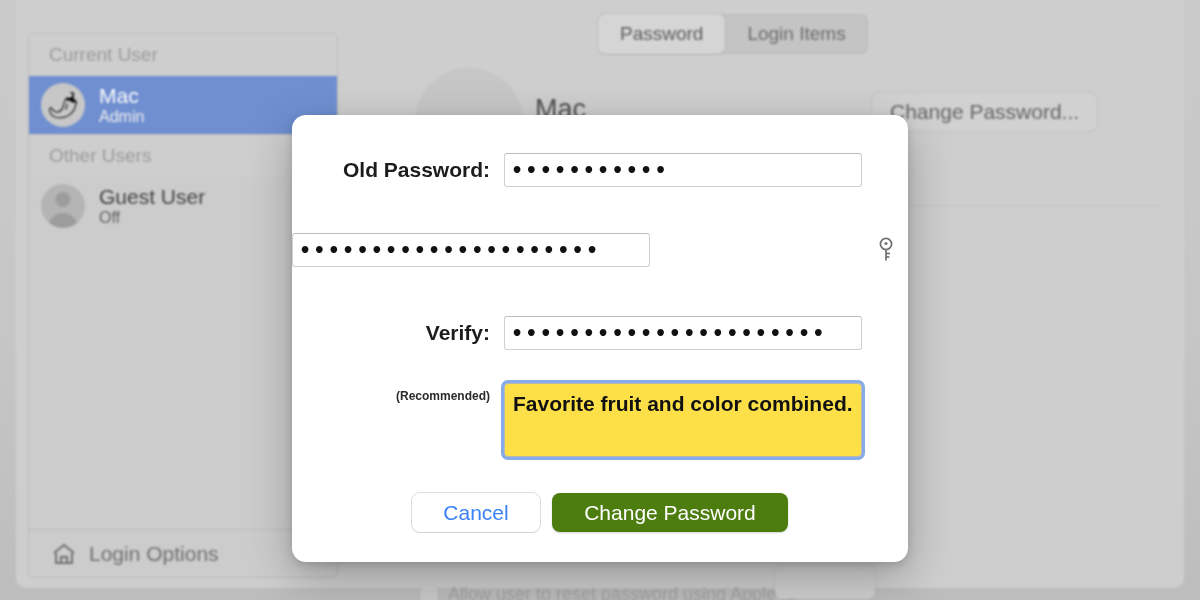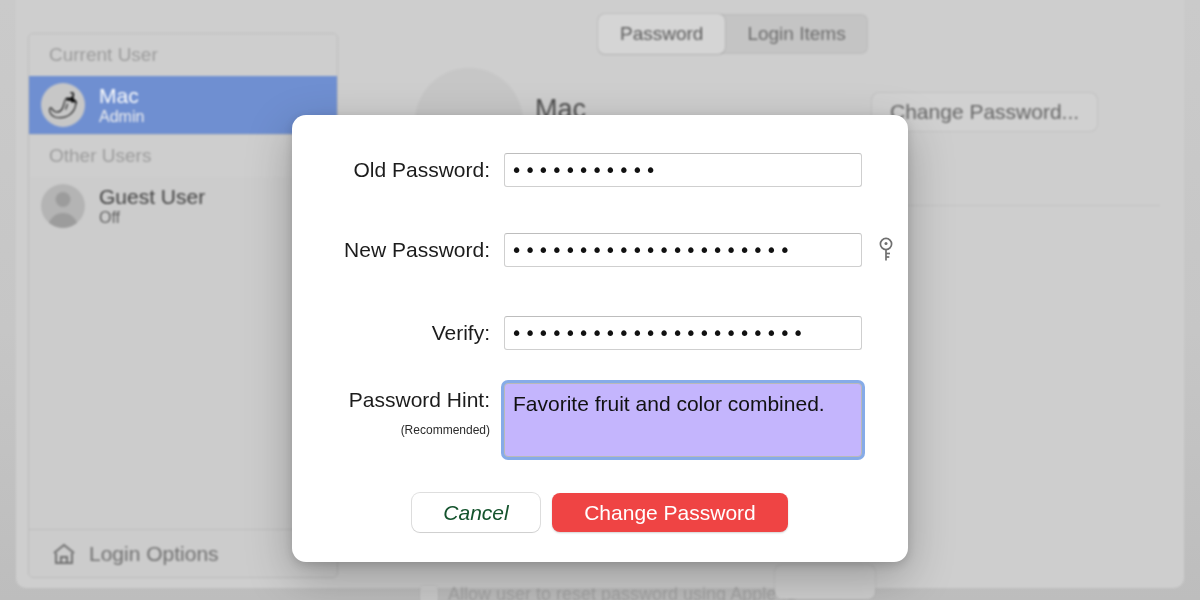--- a/index.html
+++ b/index.html
@@ -192,20 +192,21 @@
     background: #ffffff;
     border-radius: 14px;
     box-shadow: 0 16px 46px rgba(0,0,0,0.26), 0 3px 10px rgba(0,0,0,0.14);
     z-index: 10;
   }
 
   .form-row {
     position: absolute;
     display: flex;
     align-items: flex-start;
+    font-weight: bold;
   }
 
   .row-label {
     width: 212px;
     text-align: right;
     padding-right: 14px;
     font-size: 21px;
     color: #1c1c1c;
     line-height: 34px;
   }
@@ -241,21 +242,21 @@
     position: absolute;
     left: 582px;
     top: 118px;
     width: 26px; height: 34px;
     display: flex; align-items: center; justify-content: center;
   }
 
   .hint-field {
     width: 358px;
     height: 74px;
-    background: #c4b5fd;
+    background: #fde047;
     border: 1px solid #b9b9b9;
     border-radius: 4px;
     box-shadow: 0 0 0 3px #86abe8;
     padding: 5px 8px;
     font-size: 21px;
     color: #111111;
     line-height: 30px;
   }
 
   .btn-row {
@@ -268,27 +269,26 @@
   }
   .btn {
     height: 39px;
     display: flex; align-items: center; justify-content: center;
     border-radius: 8px;
     font-size: 21px;
     padding: 0 20px;
   }
   .btn-cancel {
     background: #ffffff;
-    color: #14532d;
+    color: #3b82f6;
     box-shadow: 0 0 0 1px rgba(0,0,0,0.13), 0 1px 1px rgba(0,0,0,0.07);
     min-width: 128px;
-    font-style: italic;
   }
   .btn-primary {
-    background: #ef4444;
+    background: #4d7c0f;
     color: #ffffff;
     min-width: 236px;
     box-shadow: 0 1px 2px rgba(0,0,0,0.18);
   }
 </style>
 </head>
 <body>
 
 <div id="root">
 
@@ -362,21 +362,20 @@
   <div class="dialog">
 
     <div class="form-row" style="left:0; top:38px;">
       <div class="row-label">Old Password:</div>
       <div class="pw-field">
         <span class="dots">•••••••••••</span>
       </div>
     </div>
 
     <div class="form-row" style="left:0; top:118px;">
-      <div class="row-label">New Password:</div>
       <div class="pw-field">
         <span class="dots">•••••••••••••••••••••</span>
       </div>
     </div>
 
     <div class="key-btn">
       <svg width="20" height="28" viewBox="0 0 20 28">
         <circle cx="9" cy="8" r="5.6" fill="none" stroke="#6f6f6f" stroke-width="1.7"></circle>
         <circle cx="9" cy="7.4" r="1.5" fill="#6f6f6f"></circle>
         <path d="M9 13.6 L9 24.5" fill="none" stroke="#6f6f6f" stroke-width="1.7"></path>
@@ -387,21 +386,20 @@
 
     <div class="form-row" style="left:0; top:201px;">
       <div class="row-label">Verify:</div>
       <div class="pw-field">
         <span class="dots">••••••••••••••••••••••</span>
       </div>
     </div>
 
     <div class="form-row" style="left:0; top:268px;">
       <div class="row-label">
-        <span>Password Hint:</span>
         <span class="sublabel">(Recommended)</span>
       </div>
       <div class="hint-field">Favorite fruit and color combined.</div>
     </div>
 
     <div class="btn-row">
       <div class="btn btn-cancel">
         <span>Cancel</span>
       </div>
       <div class="btn btn-primary">

